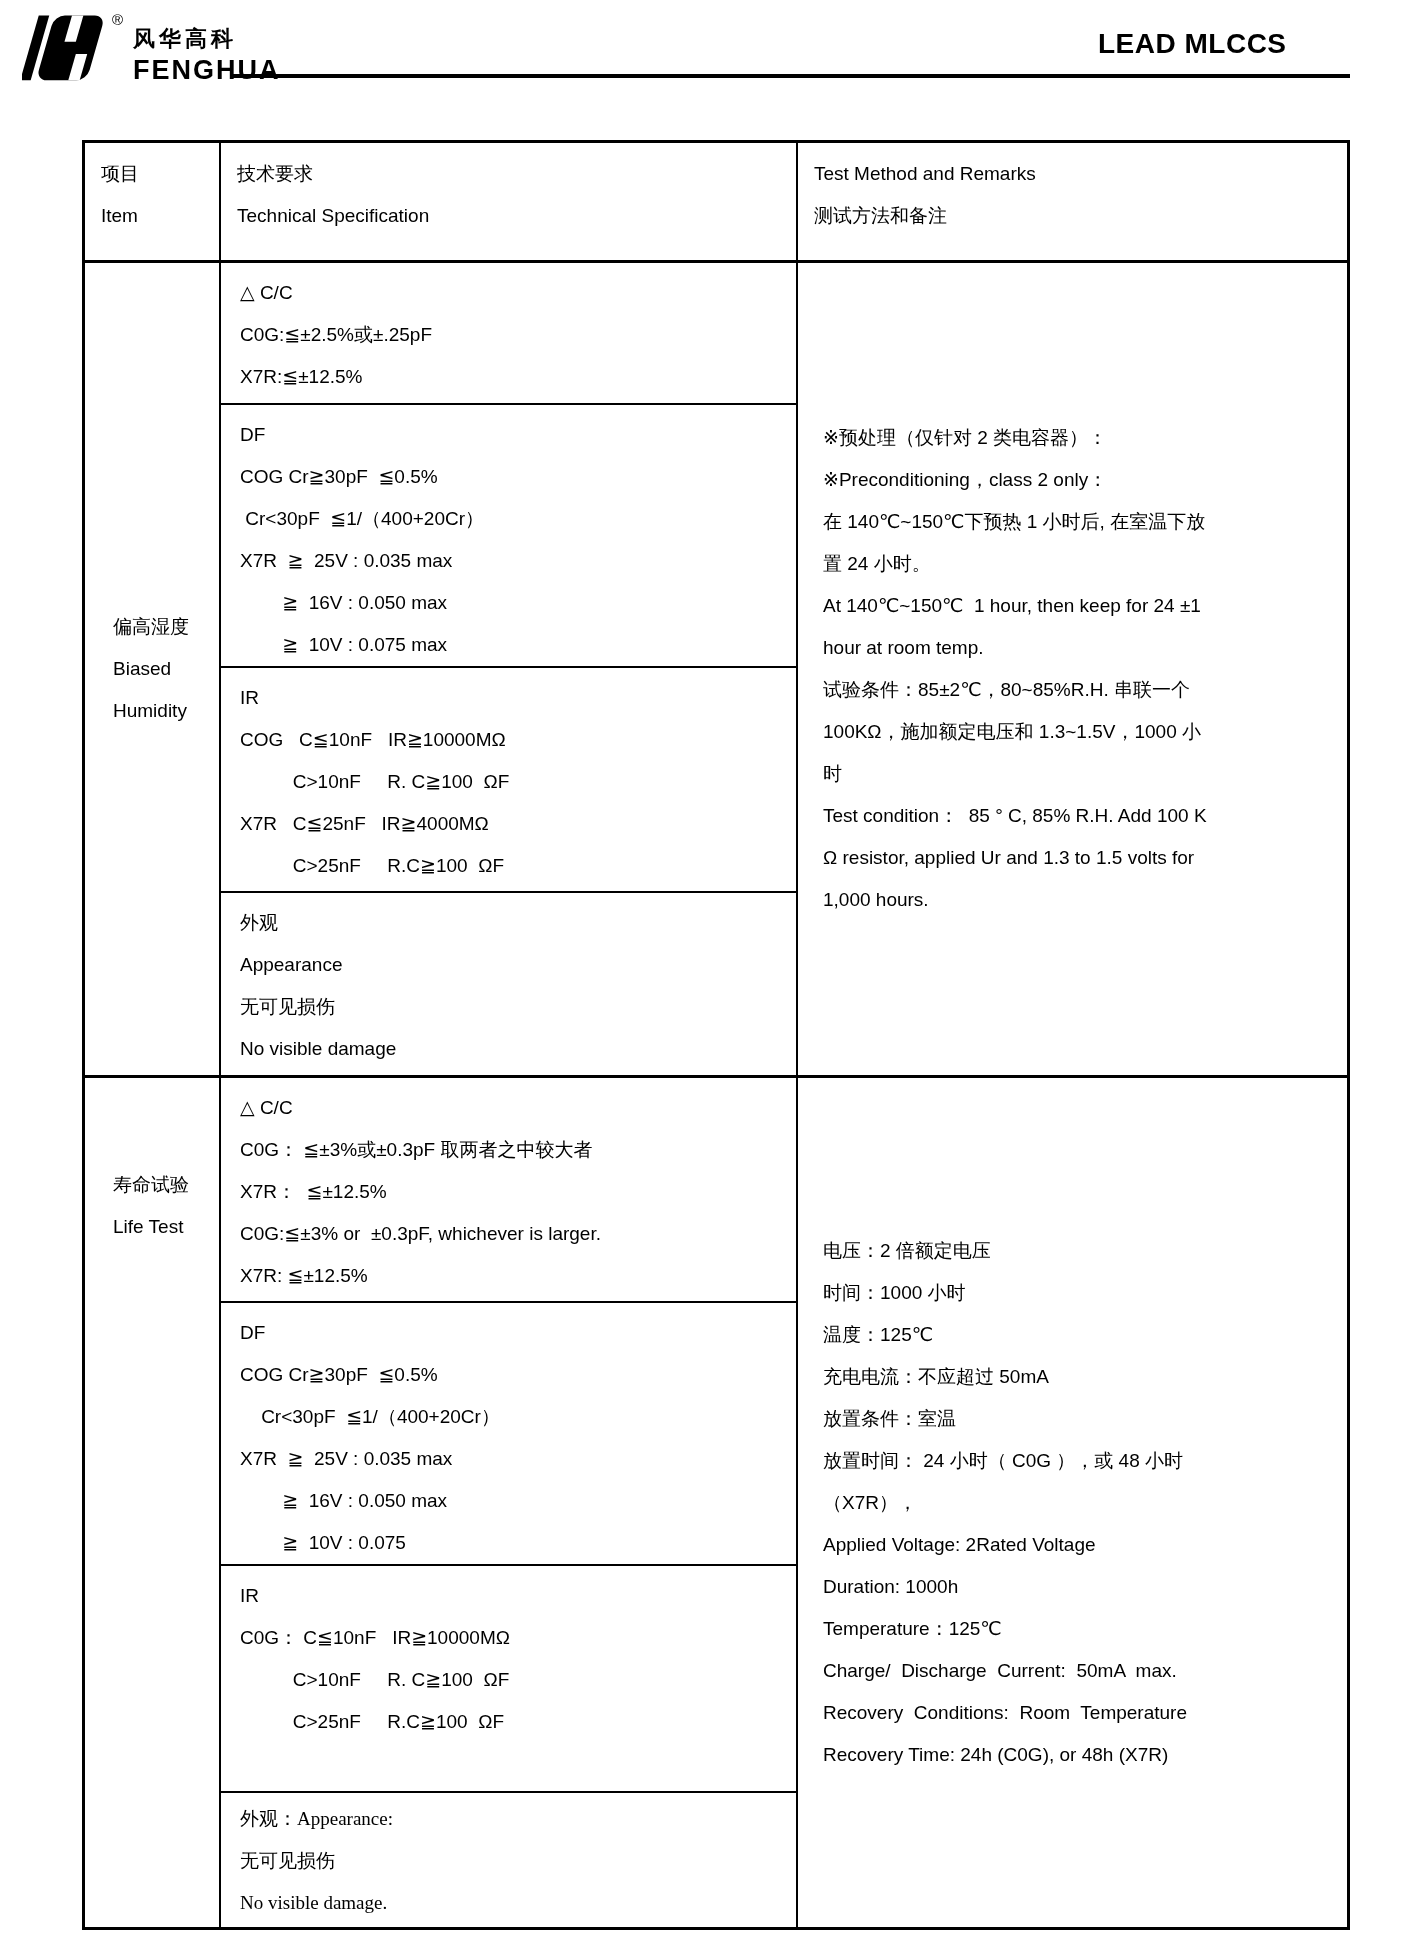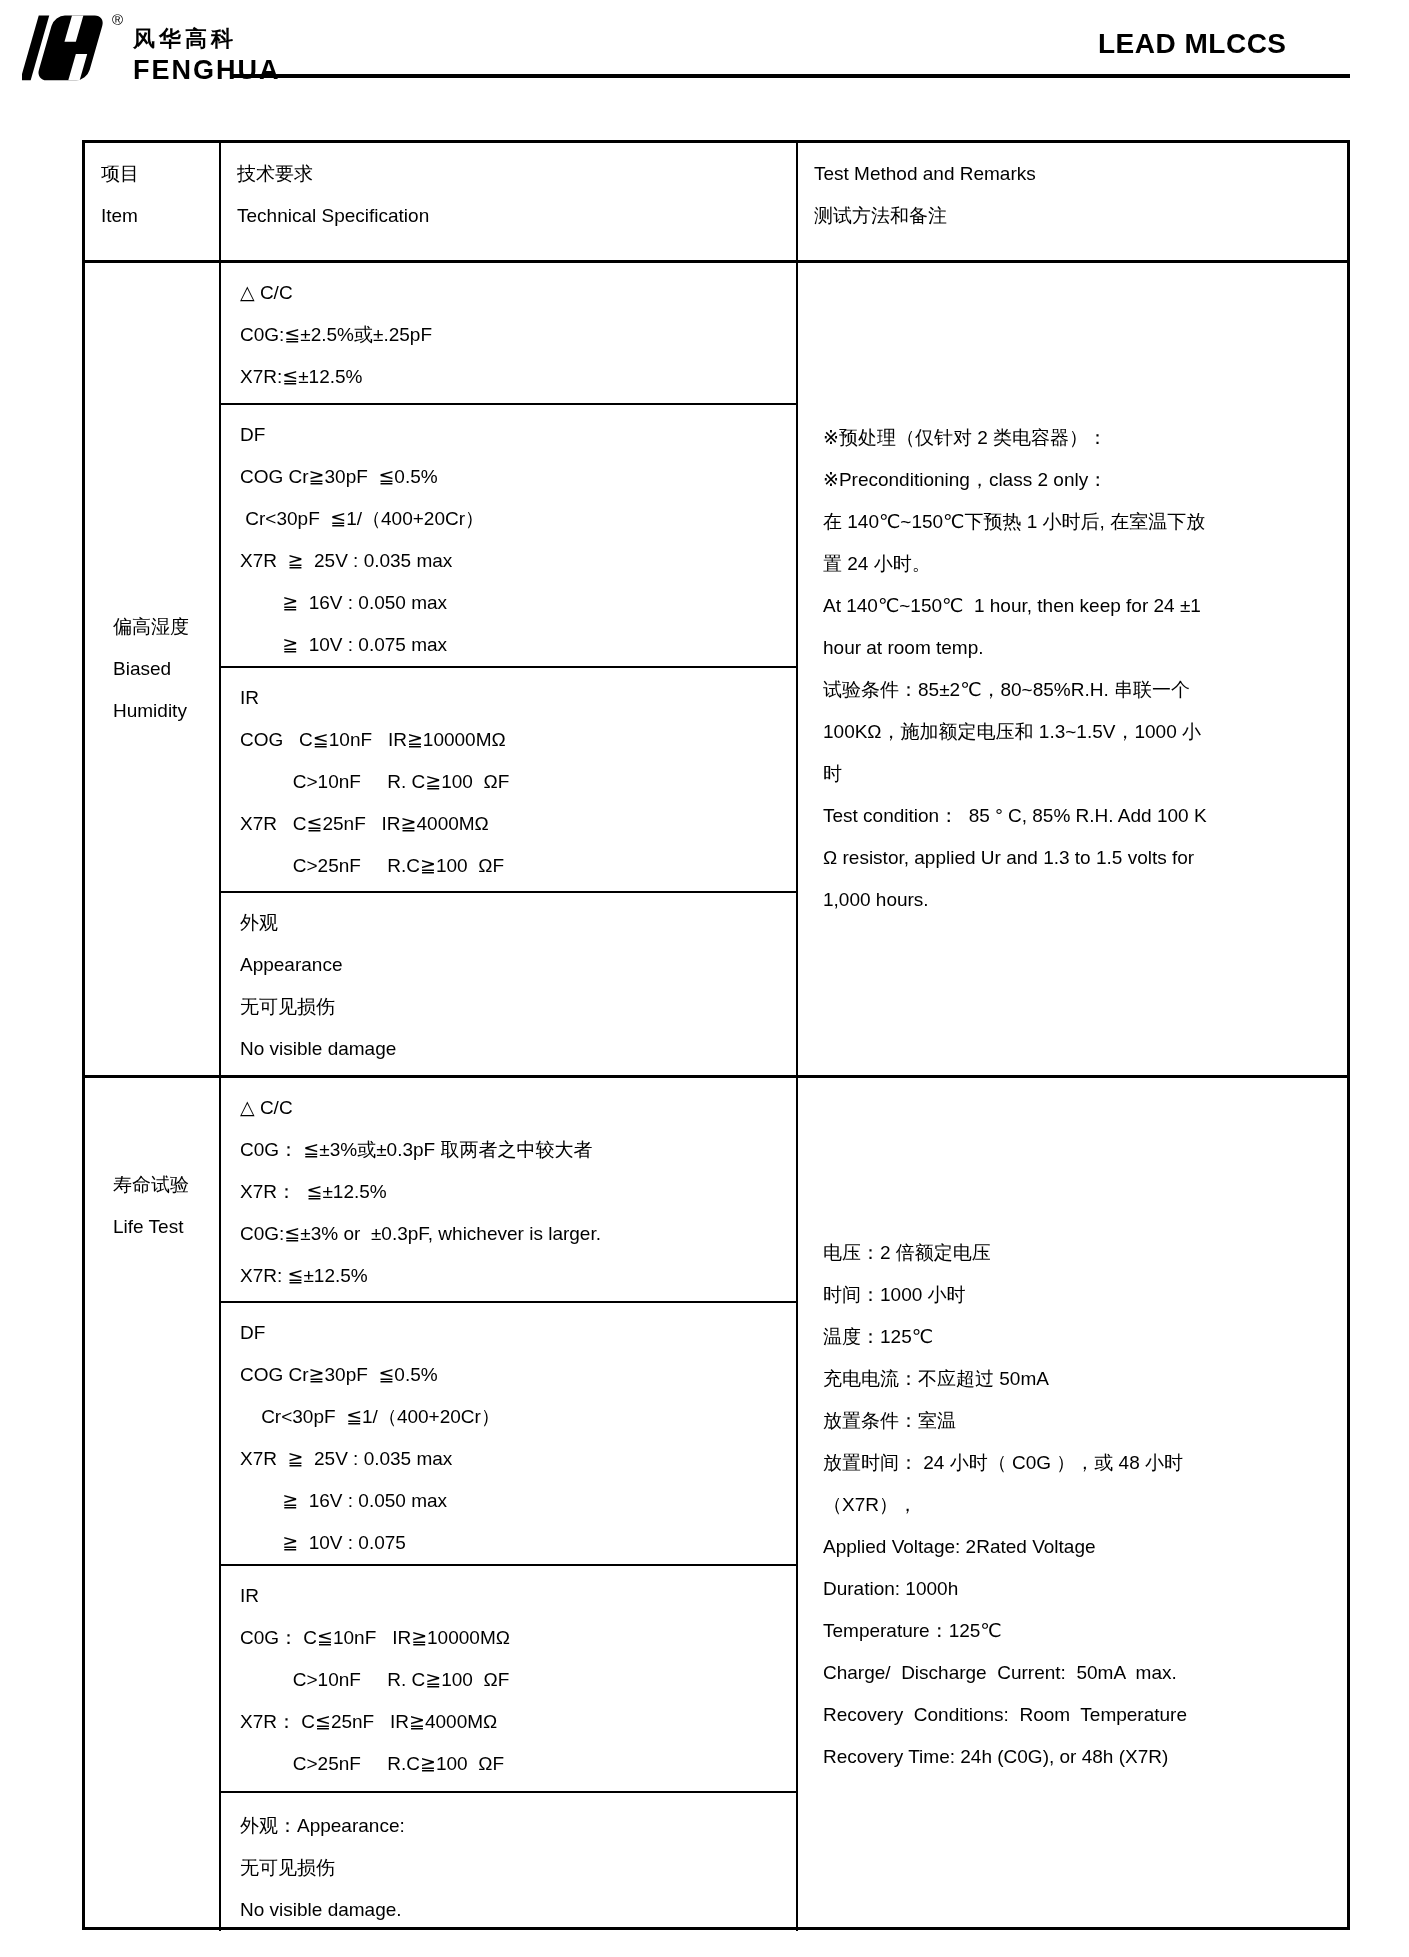--- a/index.html
+++ b/index.html
@@ -27,21 +27,21 @@
   .c2 { border-right:2px solid #000; }
   .row1 { height:815px; border-bottom:3px solid #000; }
   .row2 { height:849px; }
   .item-cell { padding-left:28px; display:flex; flex-direction:column; line-height:42px; }
   .item-center { justify-content:center; }
   .item-top { padding-top:86px; }
   .spec-cell { display:flex; flex-direction:column; }
   .sblock { padding:9px 6px 0 19px; line-height:42px; }
   .sb-b { border-bottom:2px solid #000; }
   .r1b1 { height:142px; } .r1b2 { height:263px; } .r1b3 { height:225px; } .r1b4 { flex:1; }
-  .r2b1 { height:225px; } .r2b2 { height:263px; } .r2b3 { height:227px; } .r2b4 { flex:1; padding-top:12px; }
+  .r2b1 { height:225px; } .r2b2 { height:263px; } .r2b3 { height:227px; } .r2b4 { flex:1; padding-top:5px;font-family:Liberation Serif, serif; }
   .method-cell { display:flex; flex-direction:column; justify-content:center; padding:0 14px 0 25px; line-height:42px; }
   .tline { white-space:pre-wrap; }
 </style>
 </head>
 <body>
 
 <div class="page">
 
   <div class="logo">
     <svg class="logo-mark" viewBox="0 0 100 80" aria-hidden="true">
@@ -147,21 +147,20 @@
             <div class="tline">COG Cr≧30pF  ≦0.5%</div>
             <div class="tline">    Cr&lt;30pF  ≦1/（400+20Cr）</div>
             <div class="tline">X7R  ≧  25V : 0.035 max</div>
             <div class="tline">        ≧  16V : 0.050 max</div>
             <div class="tline">        ≧  10V : 0.075</div>
           </div>
         <div class="sblock sb-b r2b3">
             <div class="tline">IR</div>
             <div class="tline">C0G： C≦10nF   IR≧10000MΩ</div>
             <div class="tline">          C&gt;10nF     R. C≧100  ΩF</div>
-            <div class="tline">X7R： C≦25nF   IR≧4000MΩ</div>
             <div class="tline">          C&gt;25nF     R.C≧100  ΩF</div>
           </div>
         <div class="sblock r2b4">
             <div class="tline">外观：Appearance:</div>
             <div class="tline">无可见损伤</div>
             <div class="tline">No visible damage.</div>
           </div>
       </div>
       <div class="method-cell">
           <div class="tline">电压：2 倍额定电压</div>

